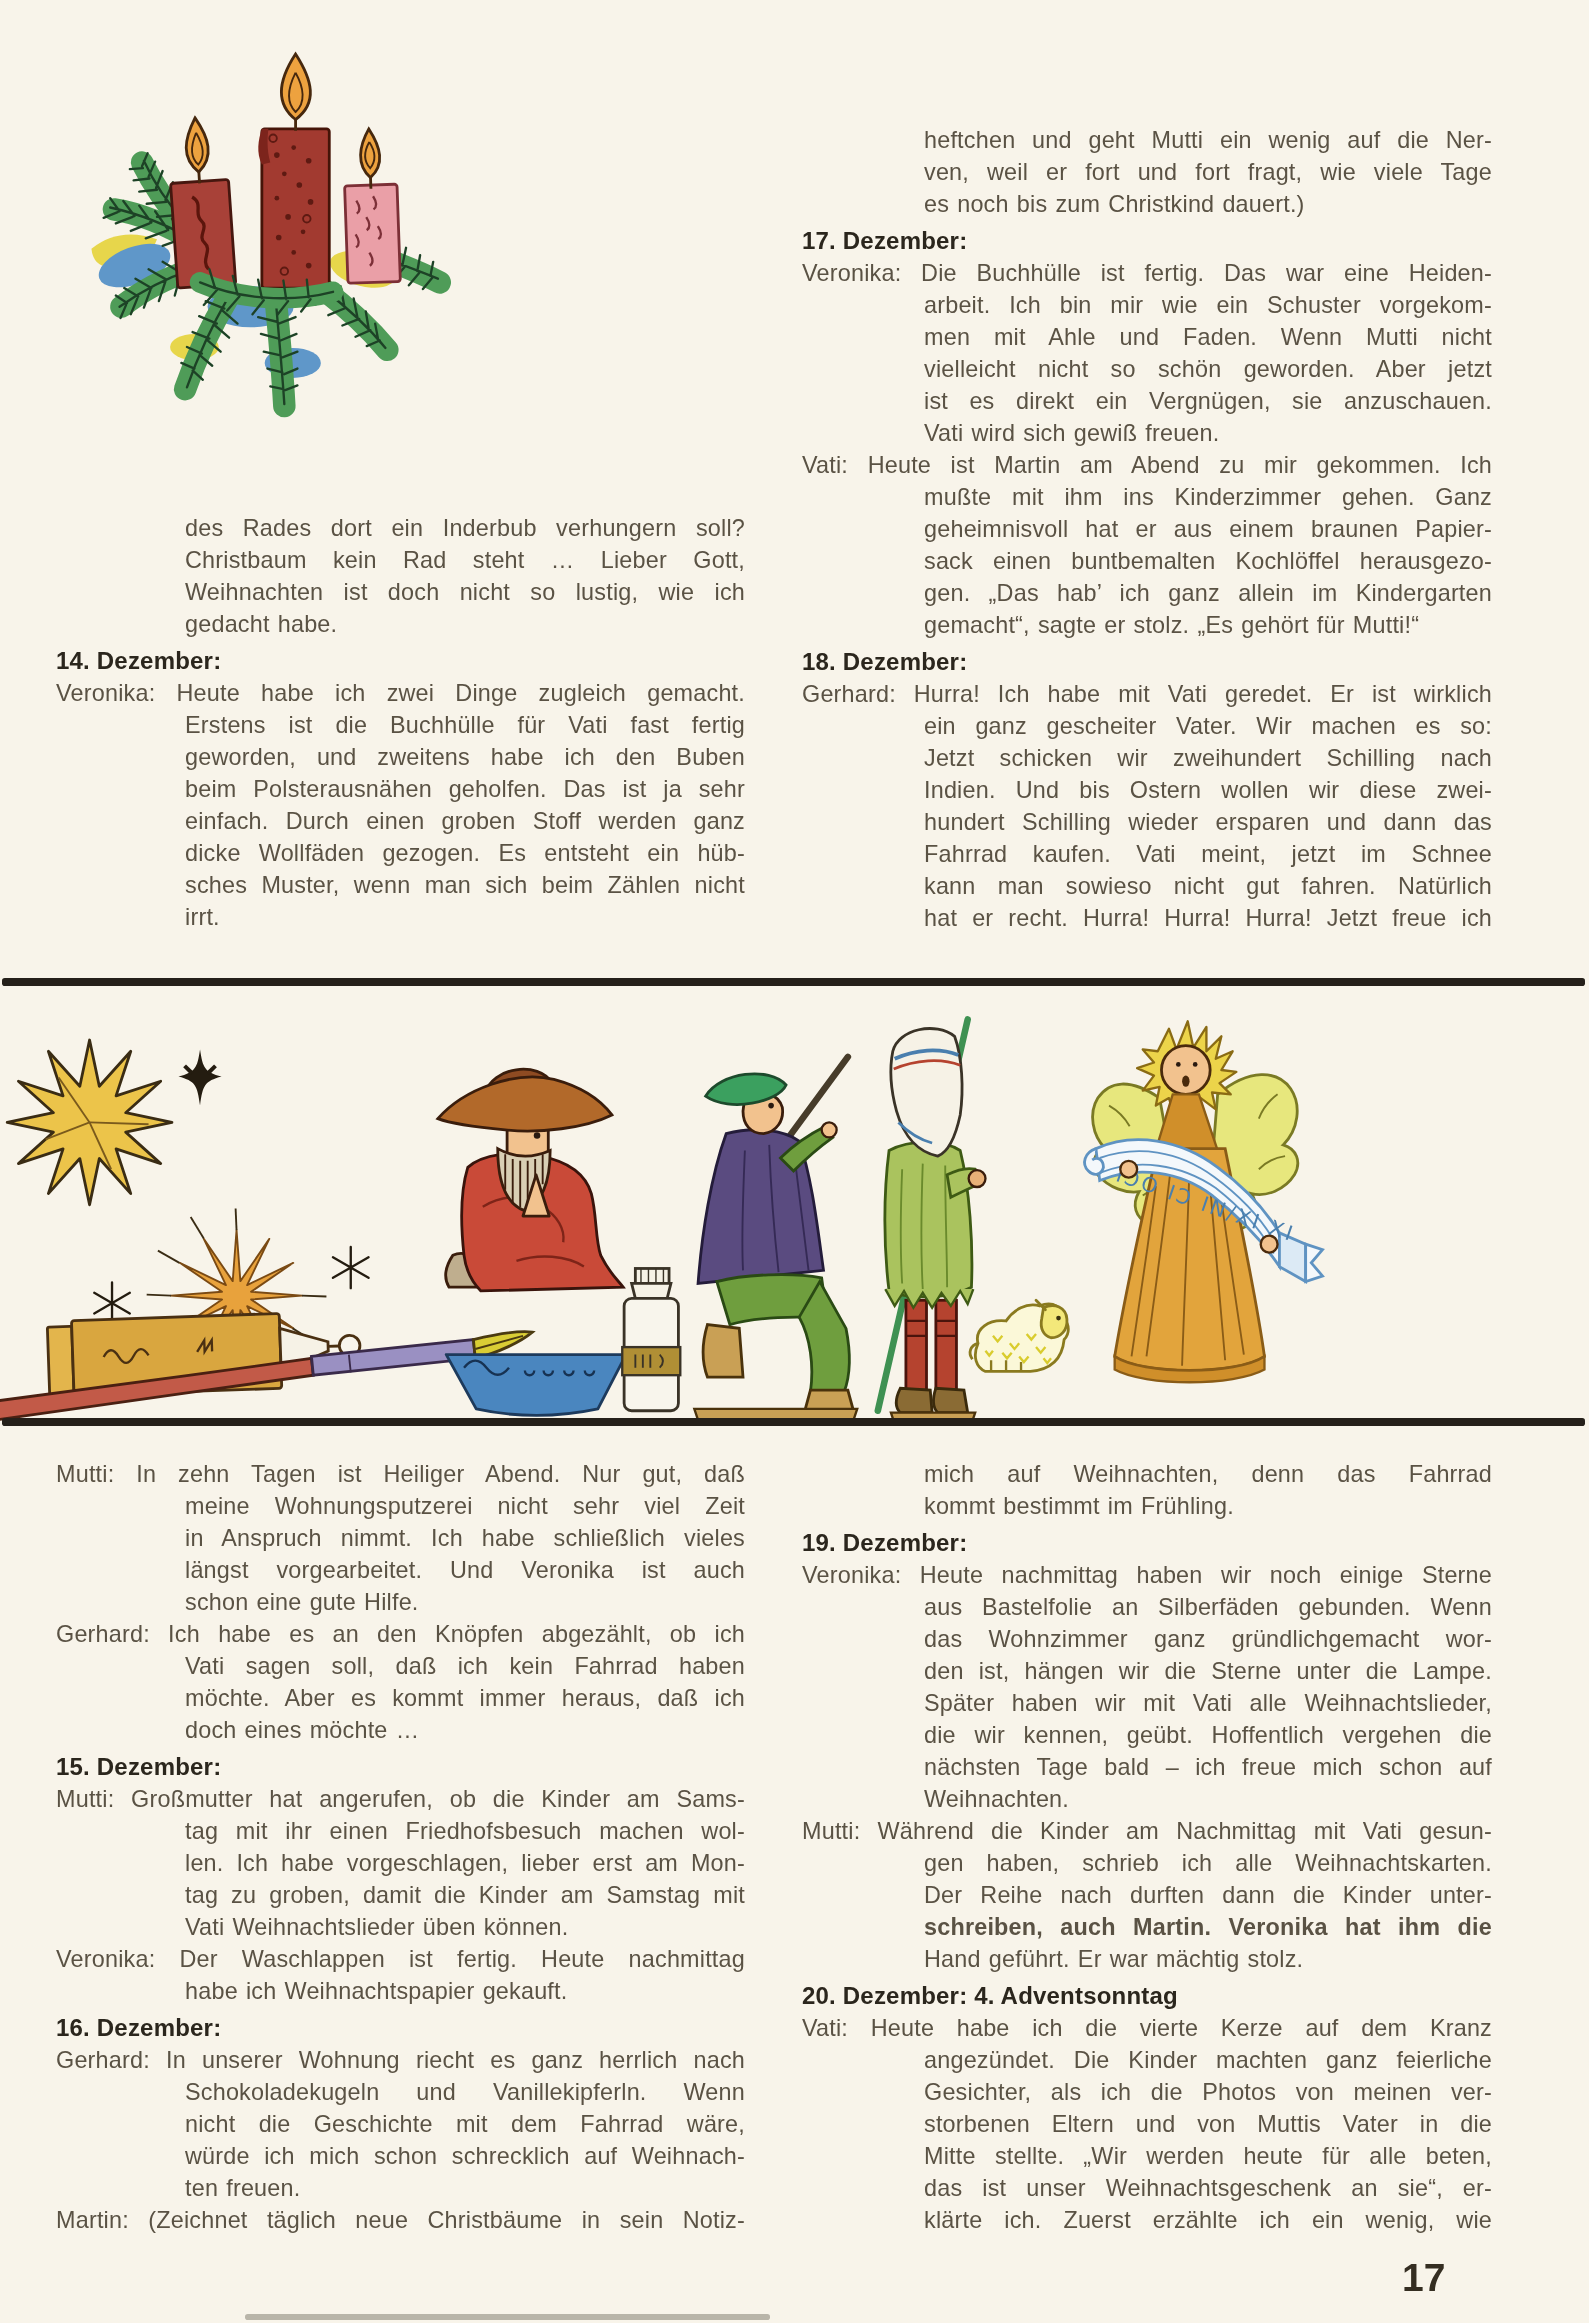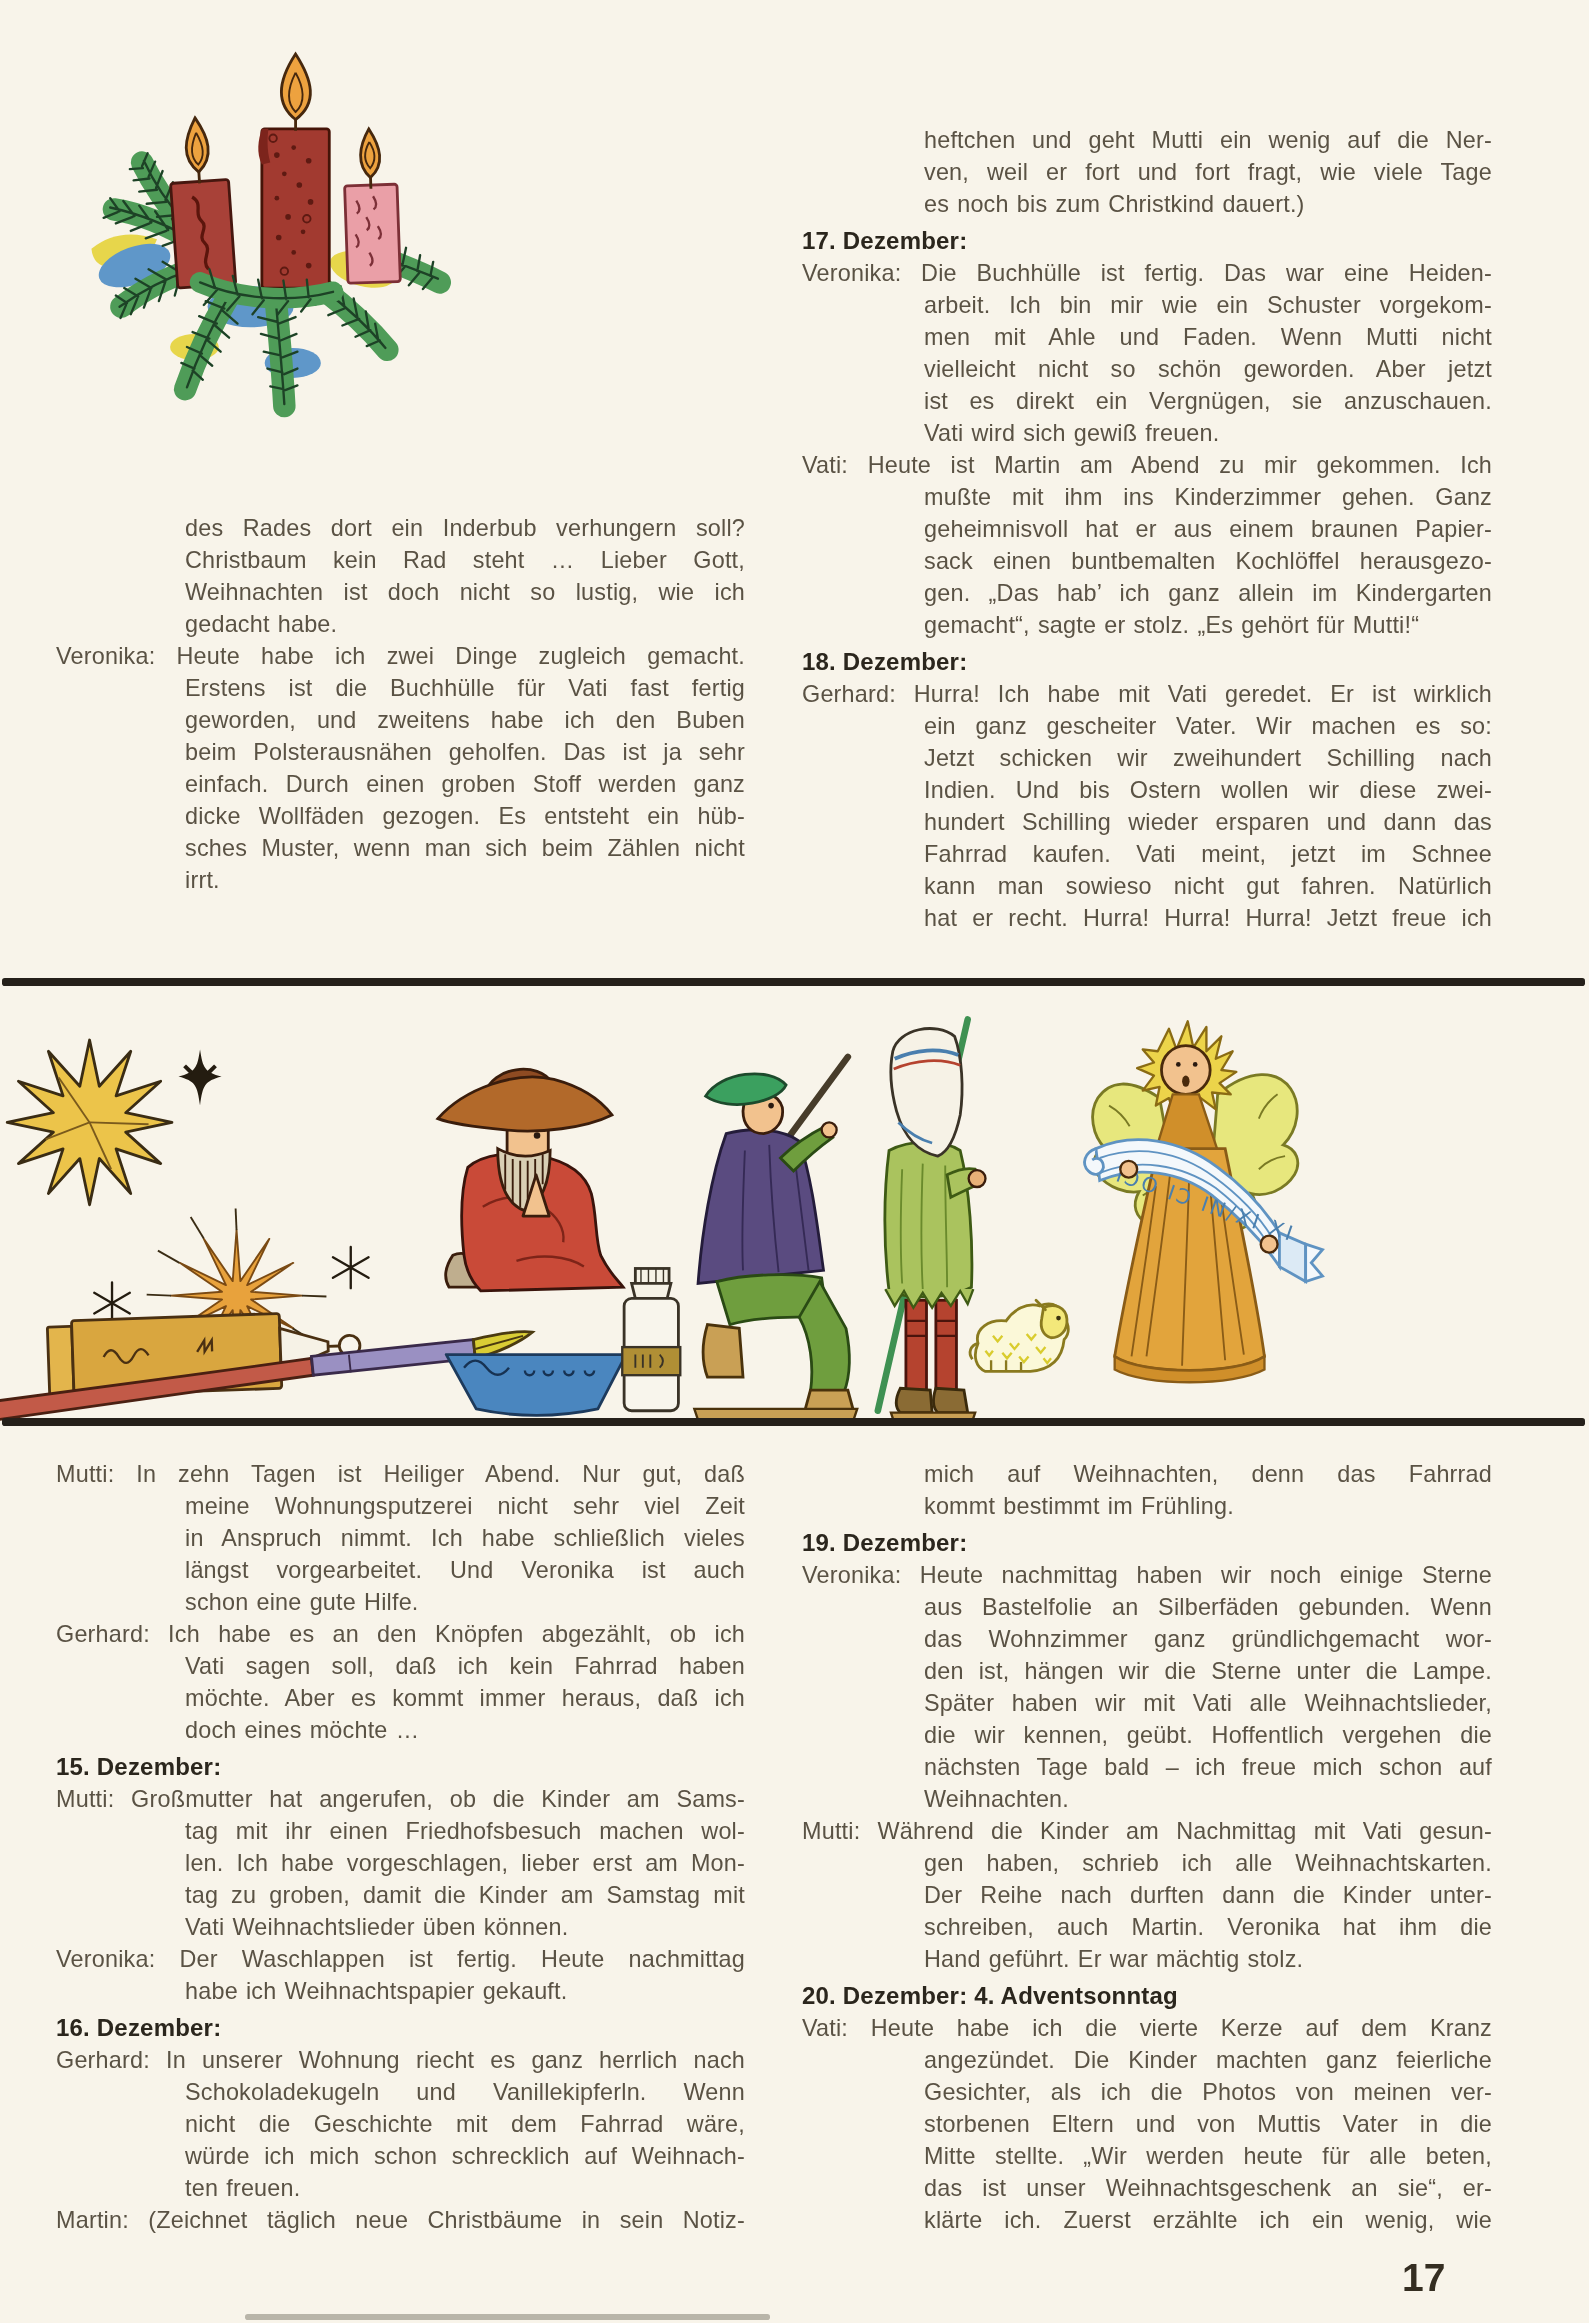--- a/index.html
+++ b/index.html
@@ -106,20 +106,21 @@
     </g>
   </svg>
 
   <div class="col" style="left: 56px; top: 512px; width: 689px;">
       <div>
         <div class="line" style="padding-left: 129px;">des Rades dort ein Inderbub verhungern soll?</div>
         <div class="line" style="padding-left: 129px;">Christbaum kein Rad steht … Lieber Gott,</div>
         <div class="line" style="padding-left: 129px;">Weihnachten ist doch nicht so lustig, wie ich</div>
         <div class="line pend" style="padding-left: 129px;">gedacht habe.</div>
       </div>
+      <div class="heading">14. Dezember:</div>
       <div>
         <div class="line" style="padding-left: 0px;">Veronika: Heute habe ich zwei Dinge zugleich gemacht.</div>
         <div class="line" style="padding-left: 129px;">Erstens ist die Buchhülle für Vati fast fertig</div>
         <div class="line" style="padding-left: 129px;">geworden, und zweitens habe ich den Buben</div>
         <div class="line" style="padding-left: 129px;">beim Polsterausnähen geholfen. Das ist ja sehr</div>
         <div class="line" style="padding-left: 129px;">einfach. Durch einen groben Stoff werden ganz</div>
         <div class="line" style="padding-left: 129px;">dicke Wollfäden gezogen. Es entsteht ein hüb-</div>
         <div class="line" style="padding-left: 129px;">sches Muster, wenn man sich beim Zählen nicht</div>
         <div class="line pend" style="padding-left: 129px;">irrt.</div>
       </div>
@@ -376,21 +377,21 @@
         <div class="line" style="padding-left: 122px;">den ist, hängen wir die Sterne unter die Lampe.</div>
         <div class="line" style="padding-left: 122px;">Später haben wir mit Vati alle Weihnachtslieder,</div>
         <div class="line" style="padding-left: 122px;">die wir kennen, geübt. Hoffentlich vergehen die</div>
         <div class="line" style="padding-left: 122px;">nächsten Tage bald – ich freue mich schon auf</div>
         <div class="line pend" style="padding-left: 122px;">Weihnachten.</div>
       </div>
       <div>
         <div class="line" style="padding-left: 0px;">Mutti: Während die Kinder am Nachmittag mit Vati gesun-</div>
         <div class="line" style="padding-left: 122px;">gen haben, schrieb ich alle Weihnachtskarten.</div>
         <div class="line" style="padding-left: 122px;">Der Reihe nach durften dann die Kinder unter-</div>
-        <div class="line" style="padding-left: 122px;">schreiben, auch Martin. Veronika hat ihm die</div>
+        <div class="line" style="padding-left: 122px; font-weight: bold;">schreiben, auch Martin. Veronika hat ihm die</div>
         <div class="line pend" style="padding-left: 122px;">Hand geführt. Er war mächtig stolz.</div>
       </div>
       <div class="heading">20. Dezember: 4. Adventsonntag</div>
       <div>
         <div class="line" style="padding-left: 0px;">Vati: Heute habe ich die vierte Kerze auf dem Kranz</div>
         <div class="line" style="padding-left: 122px;">angezündet. Die Kinder machten ganz feierliche</div>
         <div class="line" style="padding-left: 122px;">Gesichter, als ich die Photos von meinen ver-</div>
         <div class="line" style="padding-left: 122px;">storbenen Eltern und von Muttis Vater in die</div>
         <div class="line" style="padding-left: 122px;">Mitte stellte. „Wir werden heute für alle beten,</div>
         <div class="line" style="padding-left: 122px;">das ist unser Weihnachtsgeschenk an sie“, er-</div>

